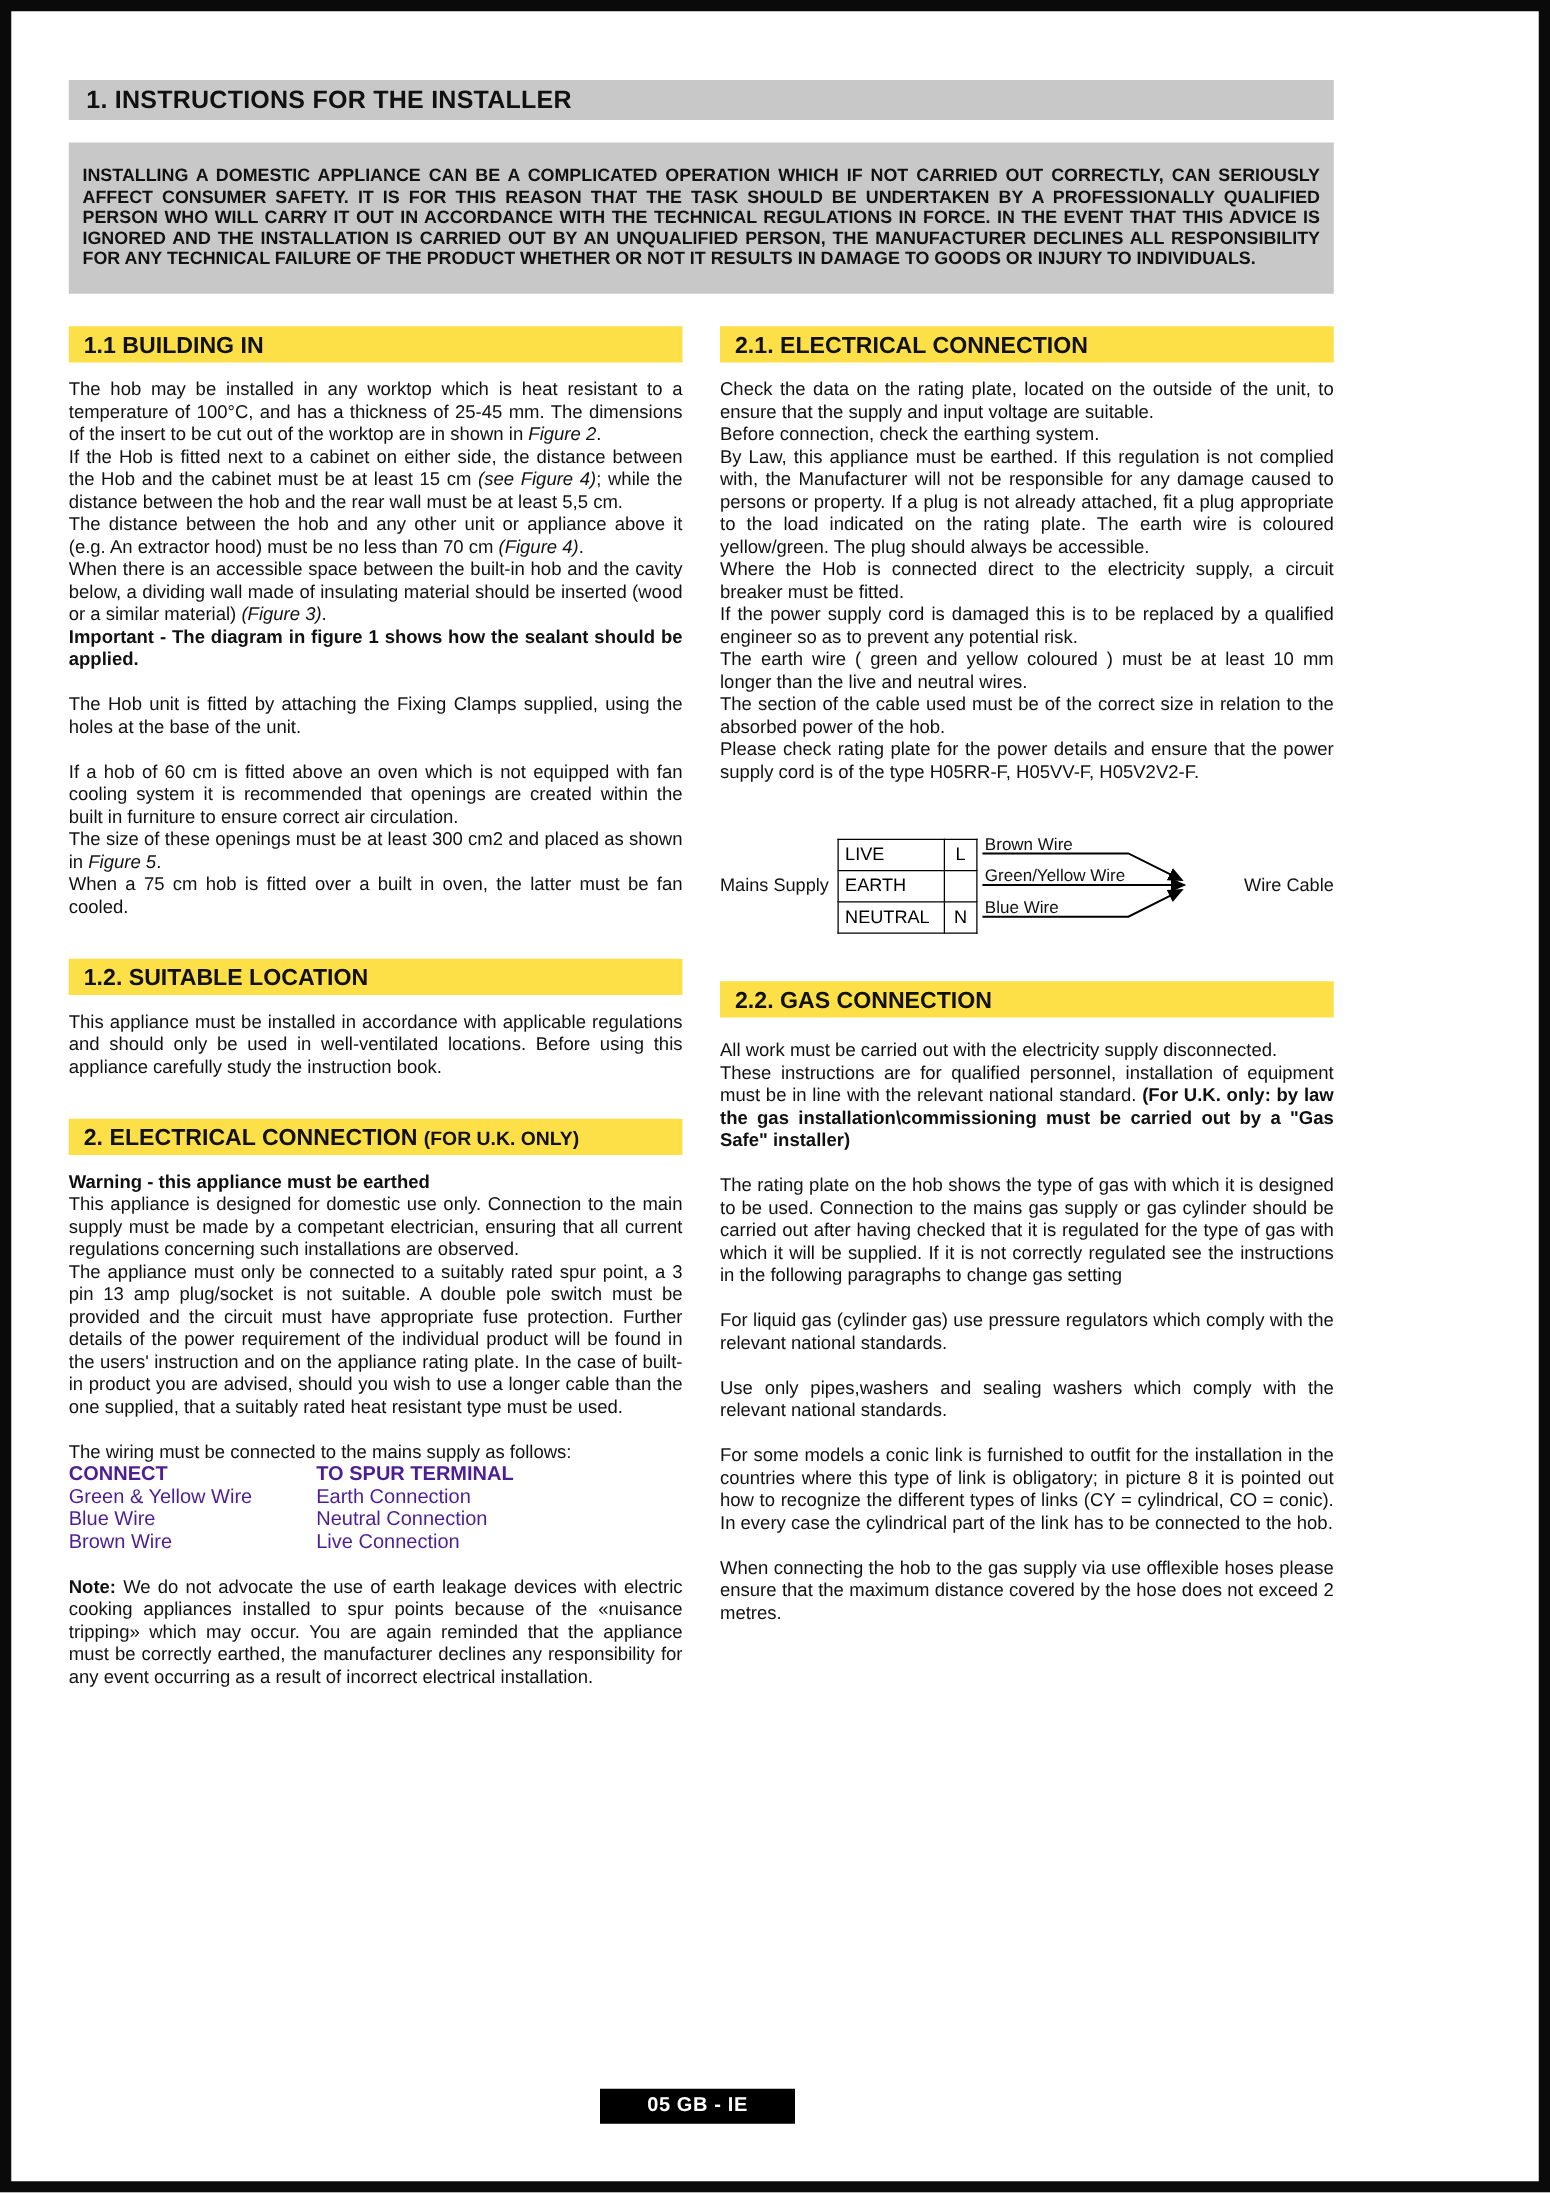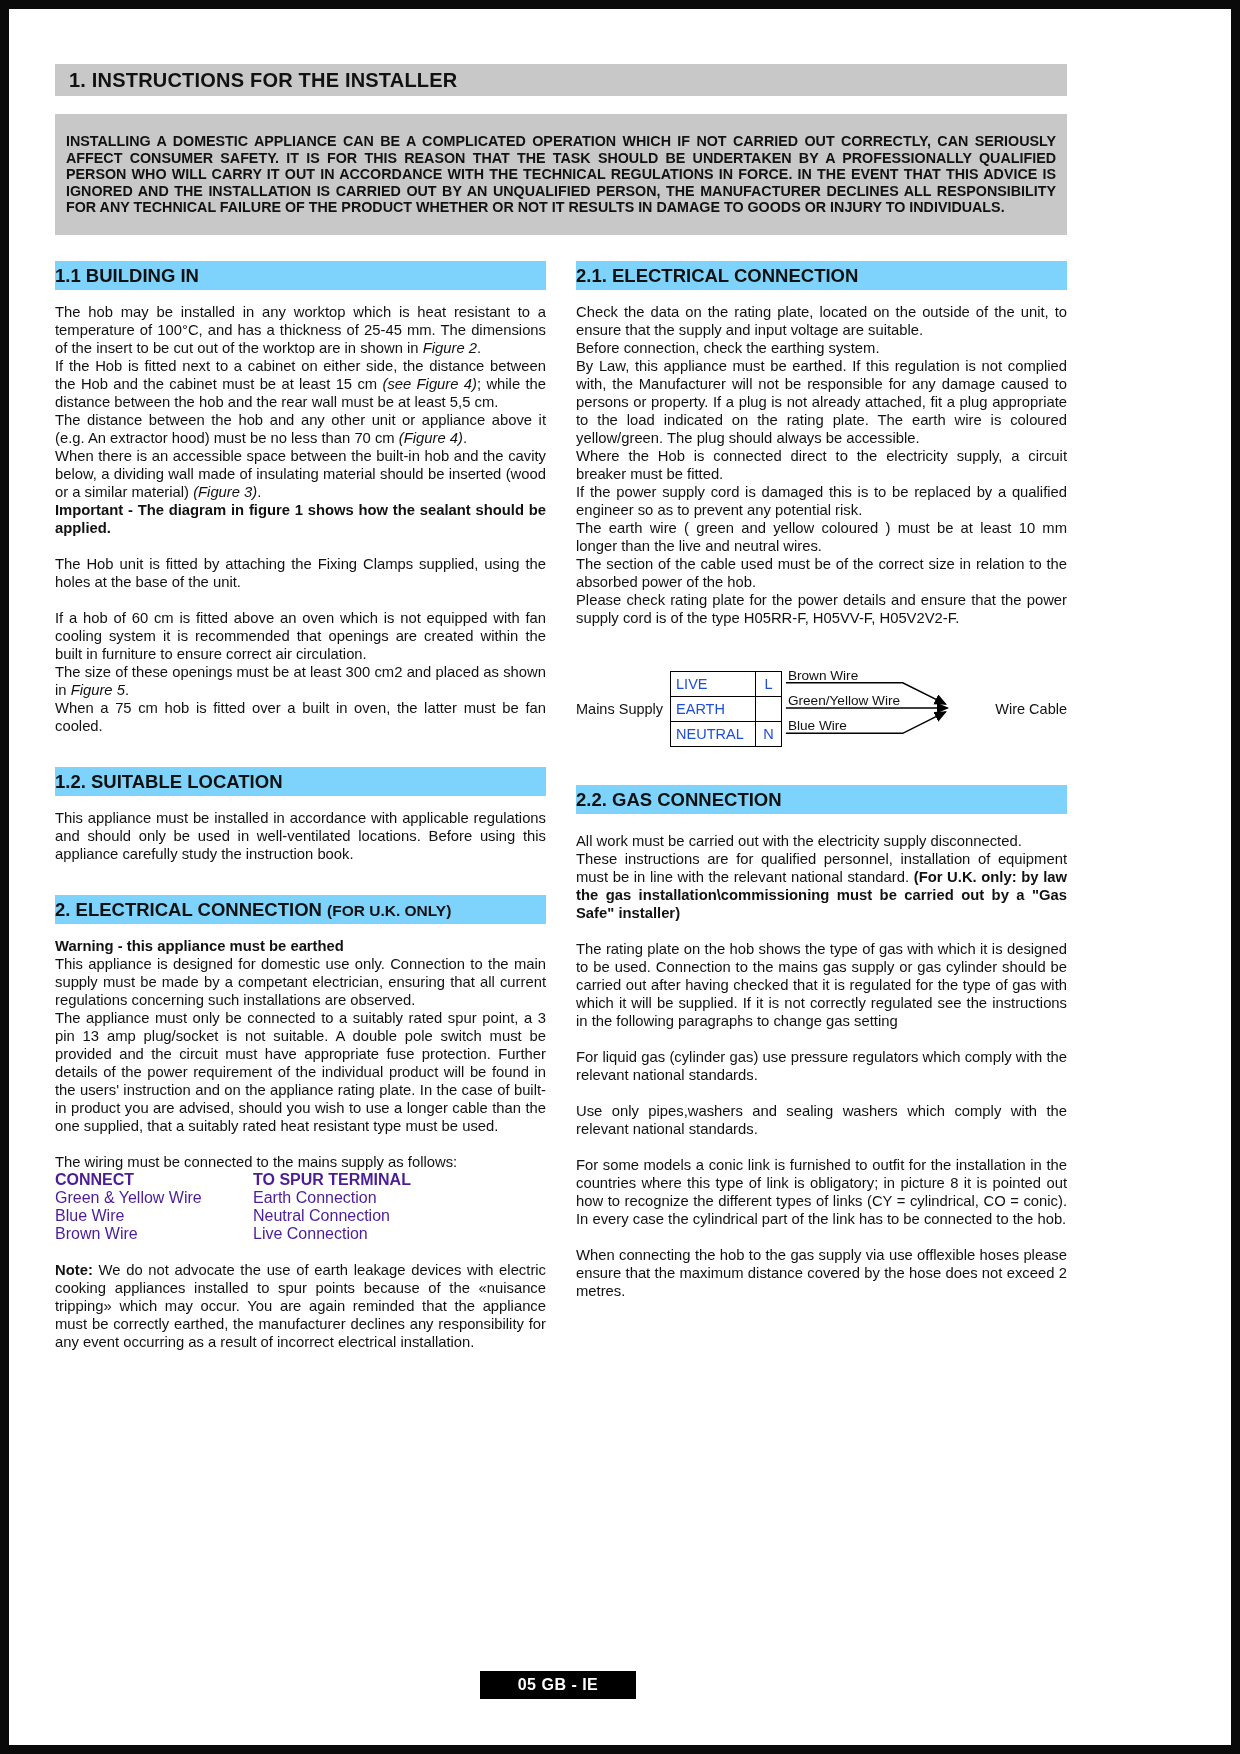--- a/index.html
+++ b/index.html
@@ -21,23 +21,23 @@
     background:#c8c8c8; margin-top:18px;
     padding:19px 11px;
     font-size:14.3px; font-weight:bold; line-height:16.5px;
     text-align:justify; color:#111;
   }
 
   .columns { display:flex; gap:30px; margin-top:26px; }
   .col { width:491px; }
 
   .sec-header {
-    background:#7dd3fc; height:29px; line-height:29px;
+    background:#fde047; height:29px; line-height:29px;
     font-size:18.5px; font-weight:bold; color:#111;
-    white-space:nowrap;
+    padding-left:12px; white-space:nowrap;
   }
   .sec-header .suffix { font-size:15.5px;text-align:right; }
   .sec { margin-top:0; }
   .sec + .sec { margin-top:32px; }
   .paras { margin-top:13px; }
   .para { margin:0; font-size:14.8px; line-height:18px; text-align:justify; color:#111; }
   .para.gap { margin-top:18px; }
   .b { font-weight:bold; }
   .i { font-style:italic; }
 
@@ -48,21 +48,21 @@
   table.wiring th { font-weight:bold; }
   table.wiring th:first-child, table.wiring td:first-child { width:198px; }
 
   .diagram {
     display:flex; align-items:center; margin-top:42px;
     font-size:14.5px; color:#111;
   }
   .mains-label { white-space:nowrap; margin-right:7px; }
   table.terminal { border-collapse:collapse; }
   table.terminal td {
-    border:1.5px solid #000; font-size:14.5px; color:#1d4ed8;
+    border:1.5px solid #000; font-size:14.5px; color:#000000;
     padding:2px 5px; height:20px; white-space:nowrap;
   }
   table.terminal td.name { min-width:74px; }
   table.terminal td.code { width:18px; text-align:center; }
   .diagram svg { display:block; margin-left:2px; }
   .power-label { white-space:nowrap; margin-left:5px; }
 
   .footer-badge {
     position:absolute; left:471px; top:1662px;
     width:156px; height:28px; background:#000; color:#fff;

